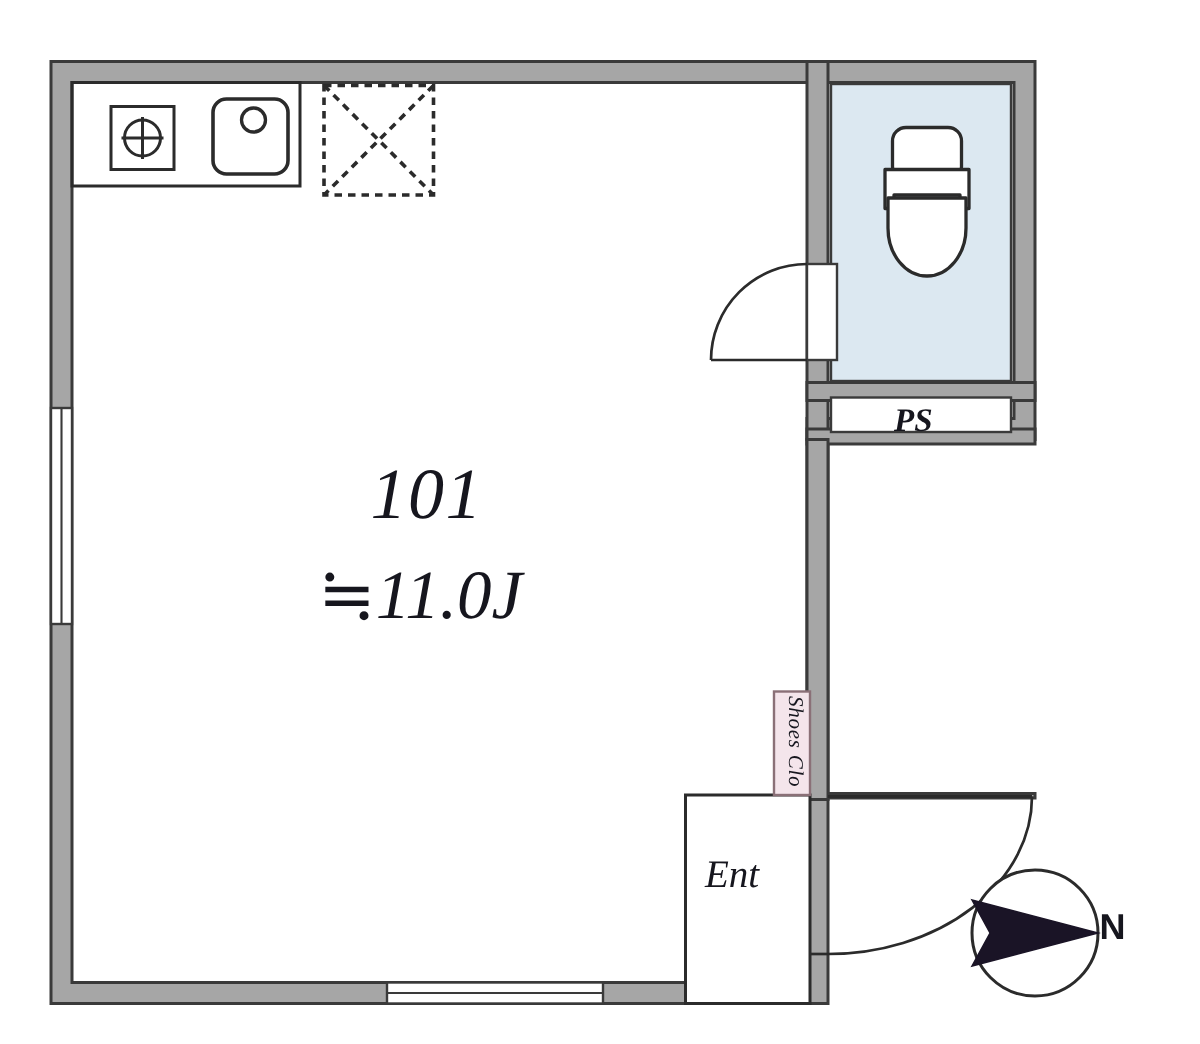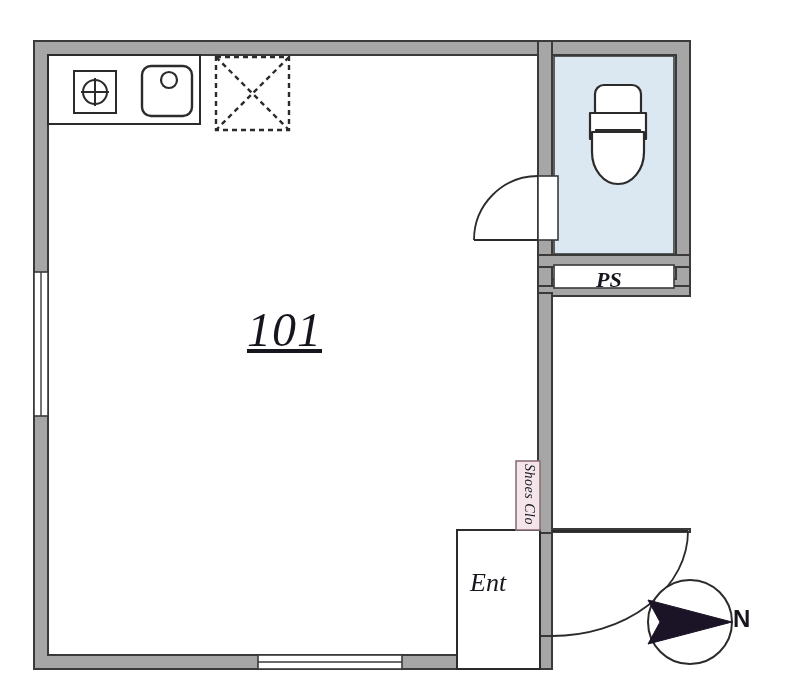--- a/index.html
+++ b/index.html
@@ -33,21 +33,20 @@
     font-style: italic;
     color: #16161e;
     white-space: nowrap;
     line-height: 1;
   }
   #room-number {
     left: 247px;
     top: 306px;
     font-size: 48px;
     letter-spacing: 1px;
-    text-decoration: underline;
   }
   #room-area {
     left: 212px;
     top: 374px;
     font-size: 46px;
     letter-spacing: 0px;
   }
   #ent-label {
     left: 470px;
     top: 570px;
@@ -192,20 +191,21 @@
 
     <g>
       <circle cx="690" cy="622" r="42" fill="#ffffff" stroke="#2b2b2b" stroke-width="2"></circle>
       <path d="M648,600 L732,622 L648,644 L660,622 Z" fill="#1a1426" stroke="#1a1426" stroke-width="1"></path>
     </g>
 
   </svg>
 
   <div class="txt-label" id="room-number">101</div>
 
+  <div class="txt-label" id="room-area">≒11.0J</div>
 
   <div class="txt-label" id="ent-label">Ent</div>
 
   <div class="txt-label" id="ps-label">PS</div>
 
   <div class="txt-label" id="shoes-label">Shoes Clo</div>
 
   <div class="txt-label" id="compass-n">N</div>
 
 </div>

